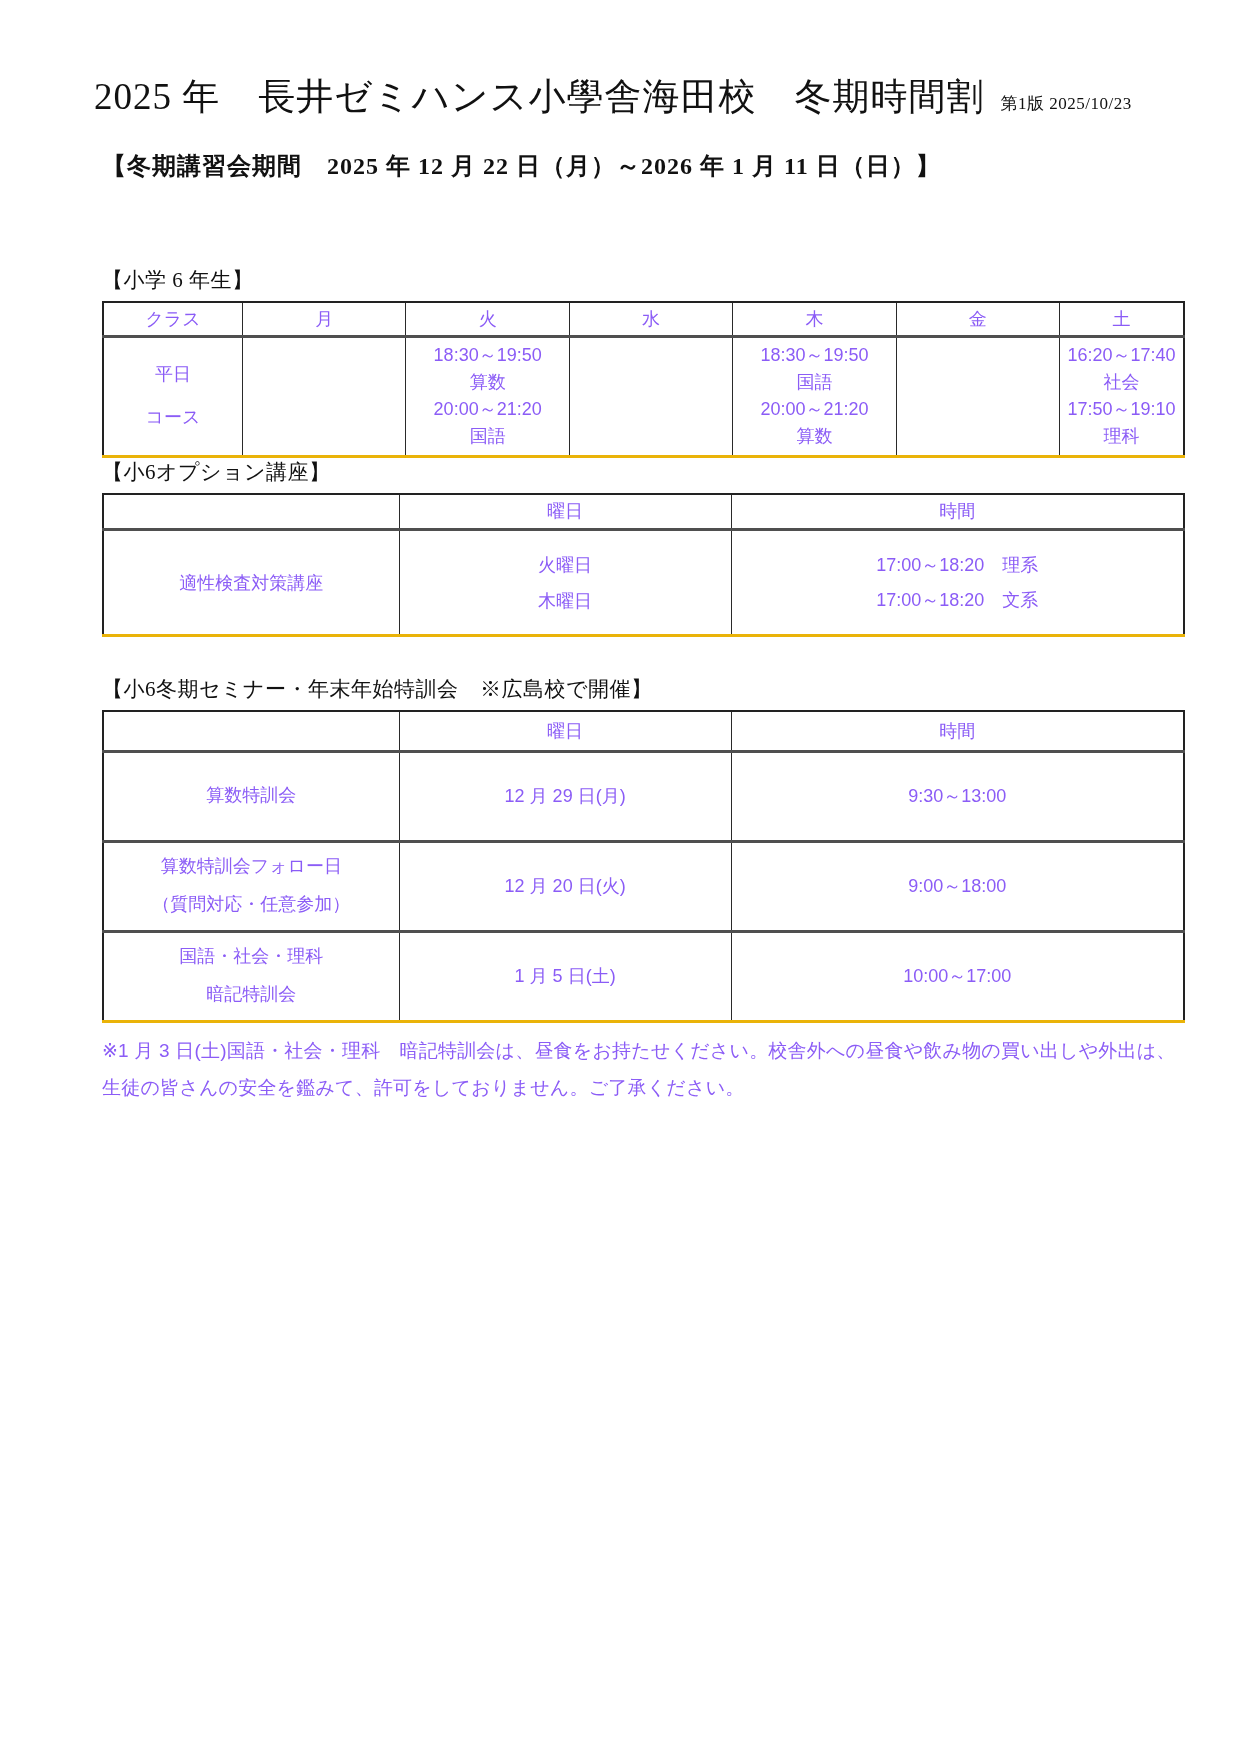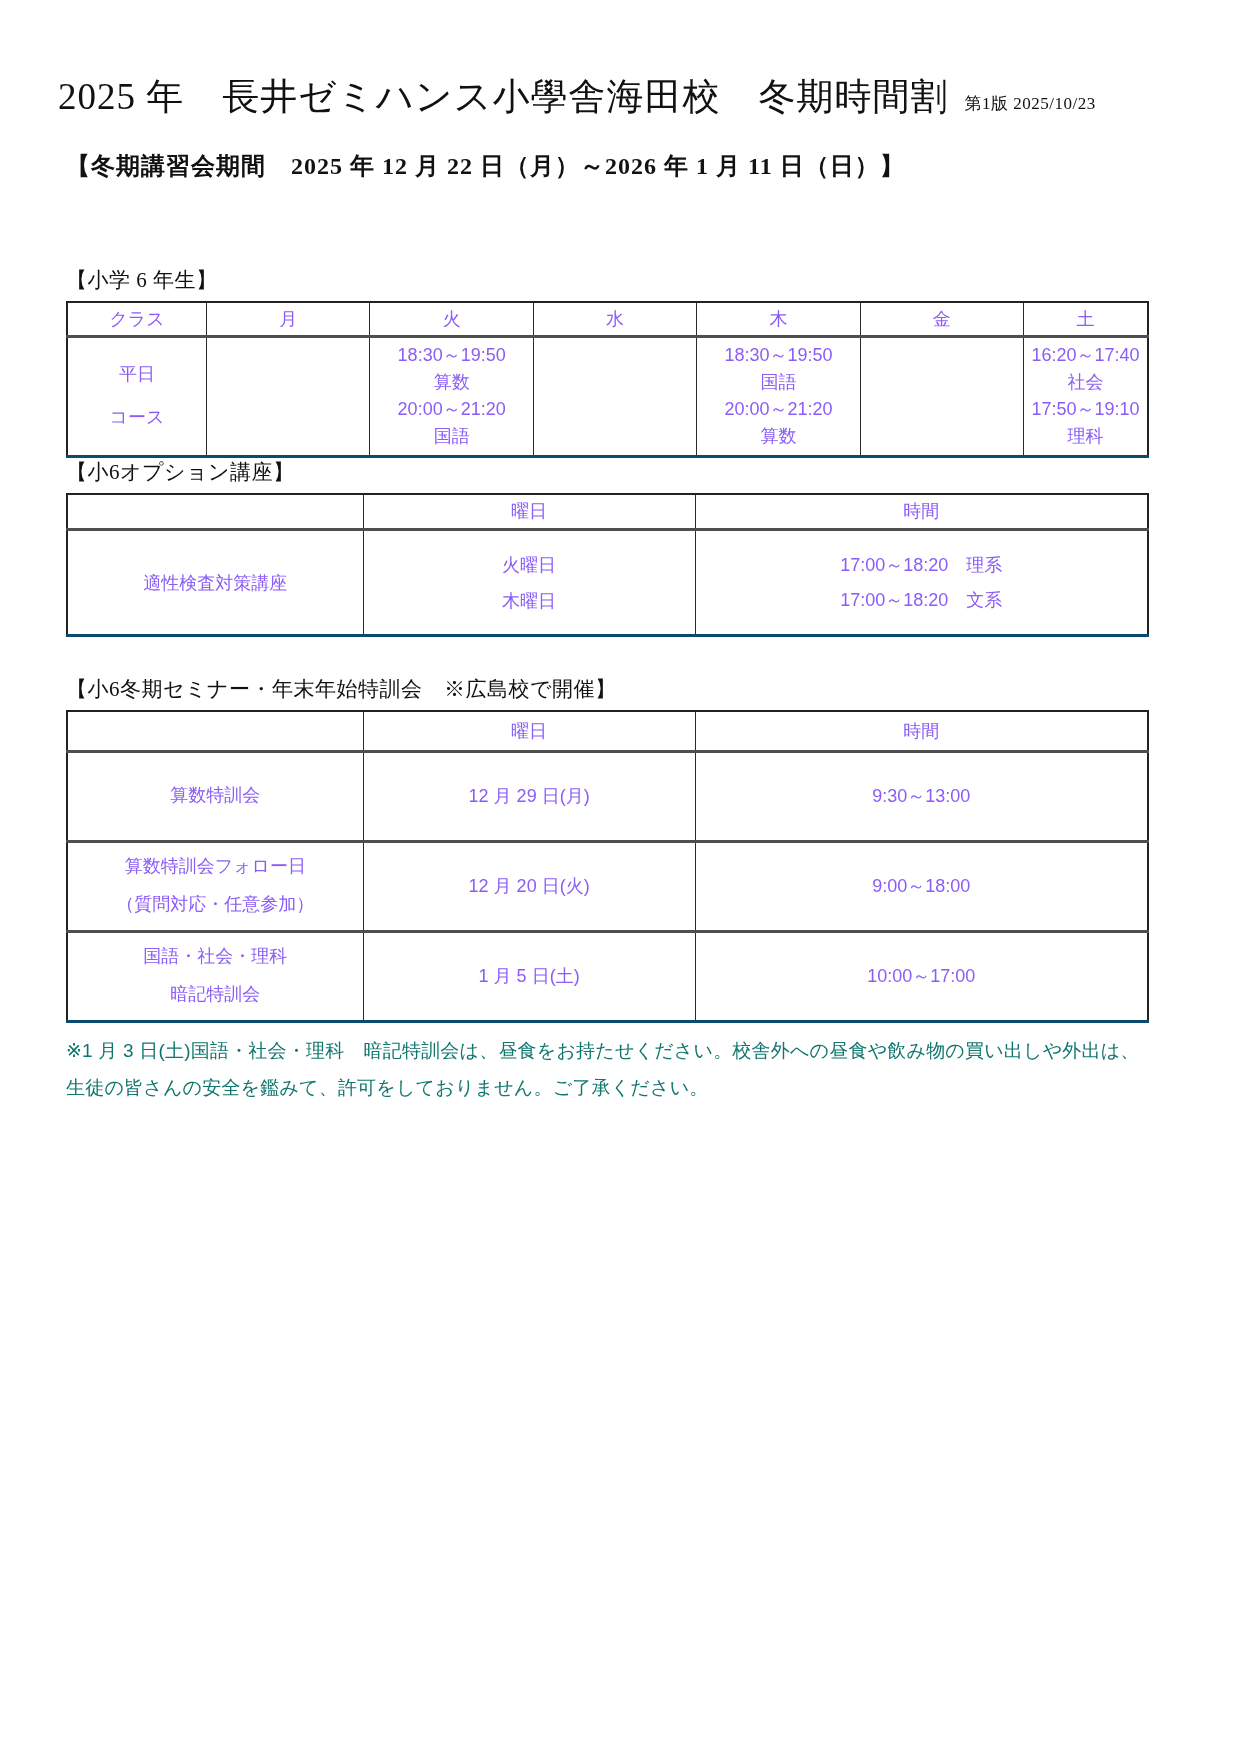--- a/index.html
+++ b/index.html
@@ -10,21 +10,21 @@
   }
   body {
     width: 1241px;
     height: 1755px;
     overflow: hidden;
   }
   .page {
     box-sizing: border-box;
     width: 990px;
     height: 1755px;
-    padding: 72px 80px 0 66px;
+    padding: 72px 80px 0 102px;
     background: #ffffff;
   }
   .serif { font-family: "Liberation Serif", "DejaVu Serif", serif; }
   .gothic { font-family: "Liberation Sans", "DejaVu Sans", sans-serif; }
 
   .title-row {
     display: flex;
     align-items: baseline;
     gap: 16px;
     margin: 0 0 0 -8px;
@@ -69,21 +69,21 @@
     text-align: center;
     vertical-align: middle;
     font-size: 18px;
     font-weight: normal;
     padding: 2px 4px;
     white-space: pre-line;
     color: #8b5cf6;
   }
   table.sched thead th { border-bottom: 3px solid #4f4f4f; }
   table.sched tbody td { border-top: 3px solid #4f4f4f; }
-  table.sched tbody tr:last-child td { border-bottom: 3px solid #0c4a6e; }
+  table.sched tbody tr:last-child td { border-bottom: 3px solid #eab308; }
   table.sched tbody tr + tr td { border-top: 3px solid #4f4f4f; }
 
   
   .t1 col.c-class { width: 12.9%; }
   .t1 col.c-day   { width: 15.1%; }
   .t1 col.c-sat   { width: 11.5%; }
   .t1 thead tr { height: 34px; }
   .t1 tbody tr { height: 120px; }
   .t1 td.label-cell { line-height: 2.4; }
   .t1 td.sched-cell { line-height: 1.5; }
@@ -101,21 +101,21 @@
   .t3 thead tr { height: 40px; }
   .t3 tbody tr { height: 90px; }
   .t3 td.label-cell { line-height: 2.1; }
 
   .footnote {
     margin-top: 9px;
     width: 1088px;
     font-size: 19px;
     line-height: 1.95;
     letter-spacing: 0.2px;
-    color: #0f766e;
+    color: #8b5cf6;
   }
 </style>
 </head>
 <body>
 
 <div class="page">
 
   <div class="title-row serif">
     <h1 class="doc-title">2025 年　長井ゼミハンス小學舎海田校　冬期時間割</h1>
     <span class="version-note">第1版 2025/10/23</span>

